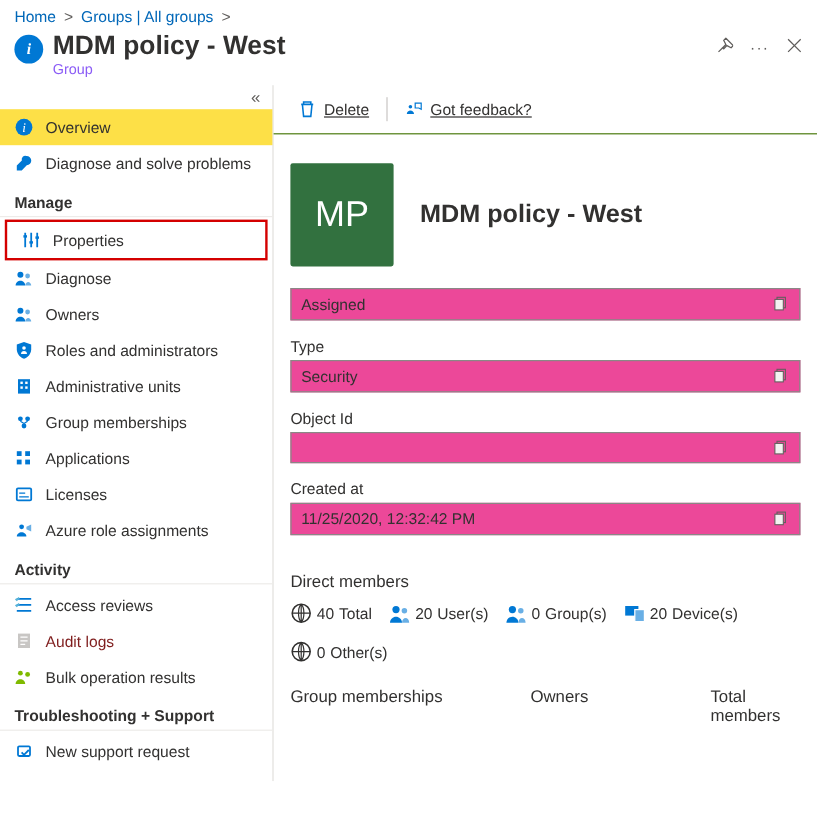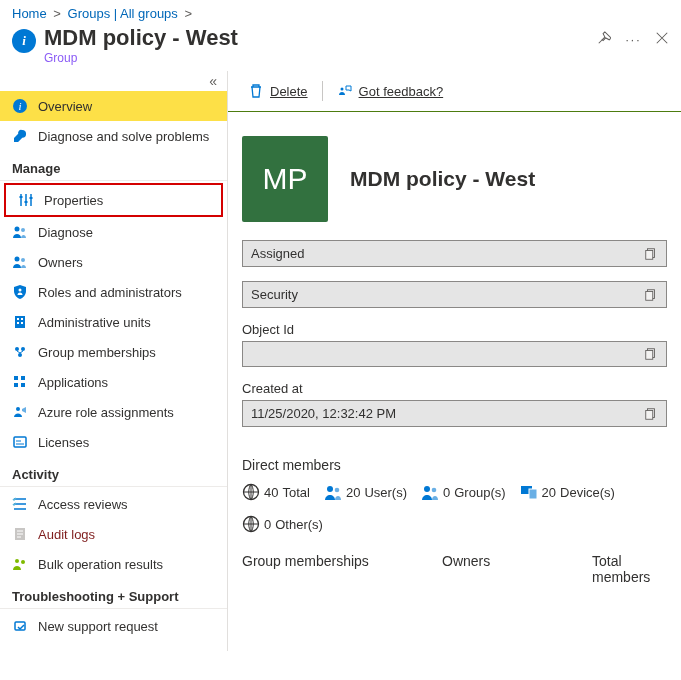--- a/index.html
+++ b/index.html
@@ -31,21 +31,21 @@
   .toolbar .tb-btn { display: flex; align-items: center; gap: 6px; padding: 4px 6px; cursor: pointer; }
   .toolbar .divider { width: 1px; height: 20px; background: #c8c6c4; }
 
   .hero { display: flex; align-items: center; gap: 22px; padding: 24px 14px 18px 14px; }
   .hero-badge { width: 86px; height: 86px; background: #32713f; color: #fff; display: flex; align-items: center; justify-content: center; font-size: 30px; font-weight: 400; border-radius: 2px; }
   .hero-title { font-size: 21px; font-weight: 600; }
 
   .field-list { padding: 0 14px; }
   .field { margin-bottom: 14px; }
   .field-label { font-size: 13px; margin-bottom: 4px; color: #323130; }
-  .field-box { display: flex; align-items: center; border: 1px solid #8a8886; background: #e5e5e5; padding: 5px 8px; font-size: 13px; color: #323130; }
+  .field-box { display: flex; border: 1px solid #8a8886; background: #ec4899; padding: 5px 8px; font-size: 13px; color: #323130; }
   .field-box .copy { margin-left: auto; color: #605e5c; }
 
   .section-title { font-size: 14px; padding: 16px 14px 6px 14px; }
   .members-row { display: flex; gap: 14px; padding: 4px 14px; flex-wrap: wrap; font-size: 13px; align-items: center; }
   .stat { display: flex; align-items: center; gap: 4px; }
   .stat .ic { width: 18px; height: 18px; display: inline-flex; align-items: center; justify-content: center; }
 
   .tri-headers { display: flex; padding: 16px 14px 4px 14px; }
   .tri-headers > div { font-size: 14px; }
   .colA { width: 200px; }
@@ -273,32 +273,32 @@
       <span class="nav-icon">
           <svg width="16" height="16" viewBox="0 0 16 16">
             <use href="#i-apps"></use>
           </svg>
         </span>
       <span>Applications</span>
     </div>
     <div class="nav-item">
       <span class="nav-icon">
           <svg width="16" height="16" viewBox="0 0 16 16">
+            <use href="#i-license"></use>
+          </svg>
+        </span>
+      <span>Licenses</span>
+    </div>
+    <div class="nav-item">
+      <span class="nav-icon">
+          <svg width="16" height="16" viewBox="0 0 16 16">
             <use href="#i-azure"></use>
           </svg>
         </span>
       <span>Azure role assignments</span>
-    </div>
-    <div class="nav-item">
-      <span class="nav-icon">
-          <svg width="16" height="16" viewBox="0 0 16 16">
-            <use href="#i-license"></use>
-          </svg>
-        </span>
-      <span>Licenses</span>
     </div>
 
     <div class="nav-section">Activity</div>
     <div class="nav-item">
       <span class="nav-icon">
           <svg width="16" height="16" viewBox="0 0 16 16">
             <use href="#i-checklist"></use>
           </svg>
         </span>
       <span>Access reviews</span>
@@ -362,20 +362,21 @@
         <div class="field-box">
           <span>Assigned</span>
           <span class="copy">
               <svg width="14" height="14" viewBox="0 0 16 16">
                 <use href="#i-copy"></use>
               </svg>
             </span>
         </div>
       </div>
       <div class="field">
+        <div class="field-label">Type</div>
         <div class="field-box">
           <span>Security</span>
           <span class="copy">
               <svg width="14" height="14" viewBox="0 0 16 16">
                 <use href="#i-copy"></use>
               </svg>
             </span>
         </div>
       </div>
       <div class="field">

